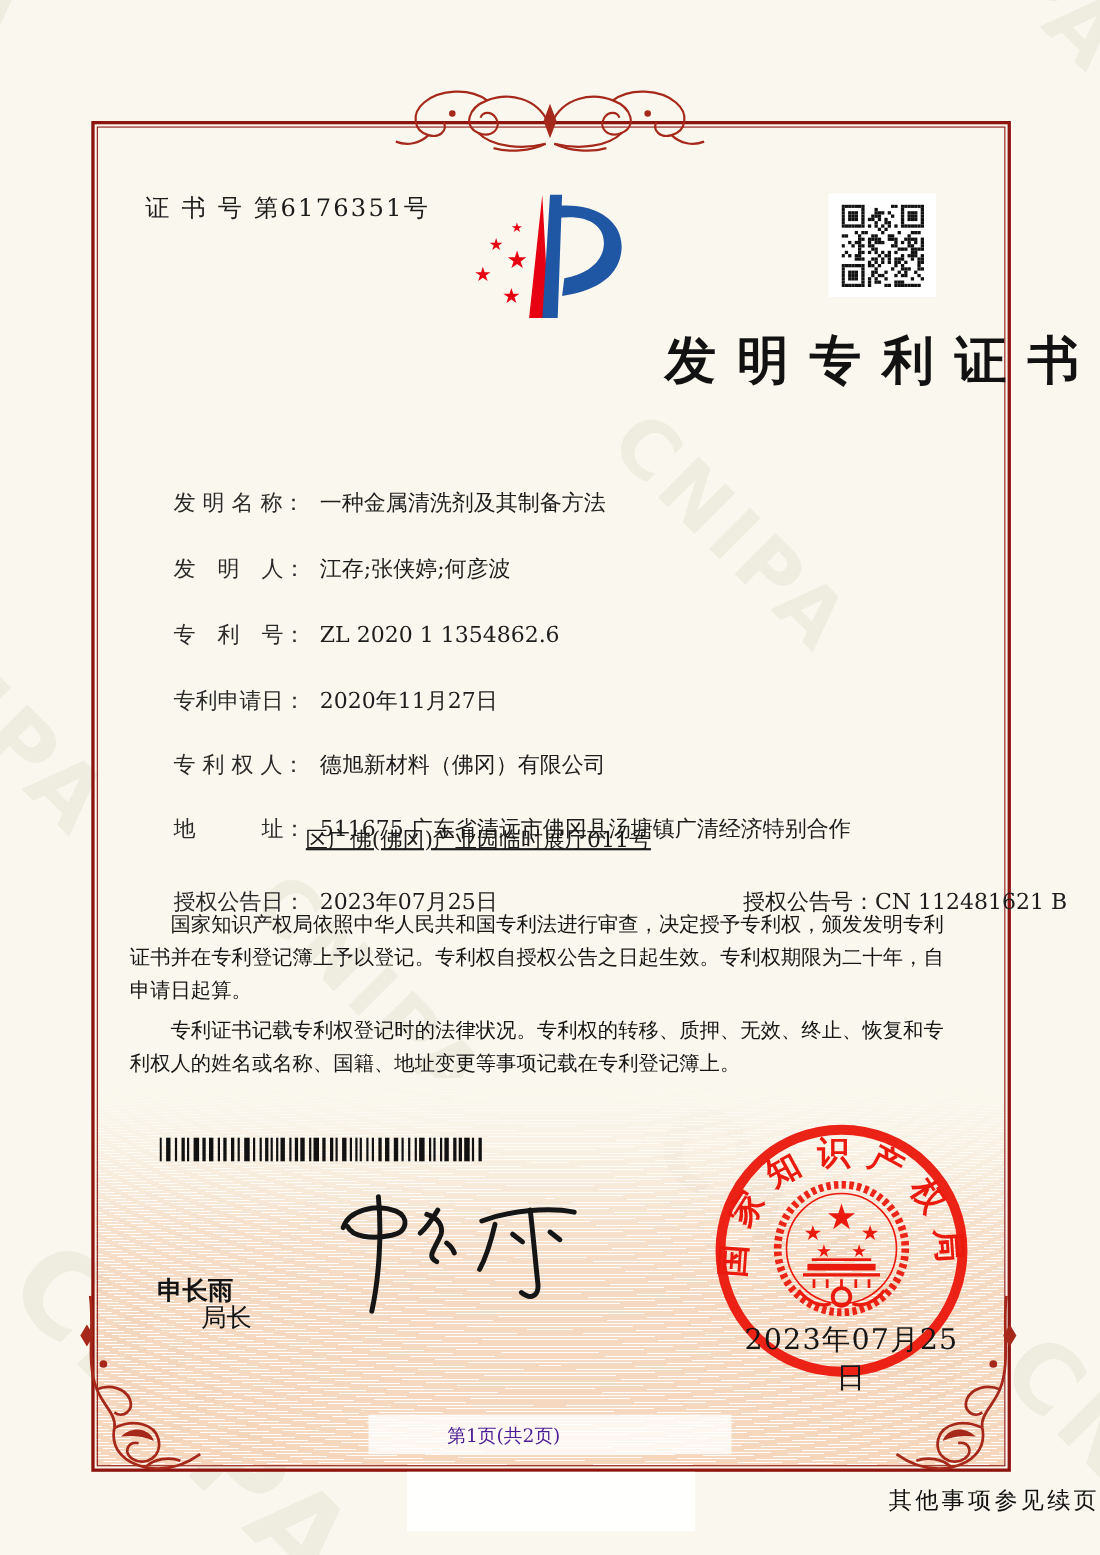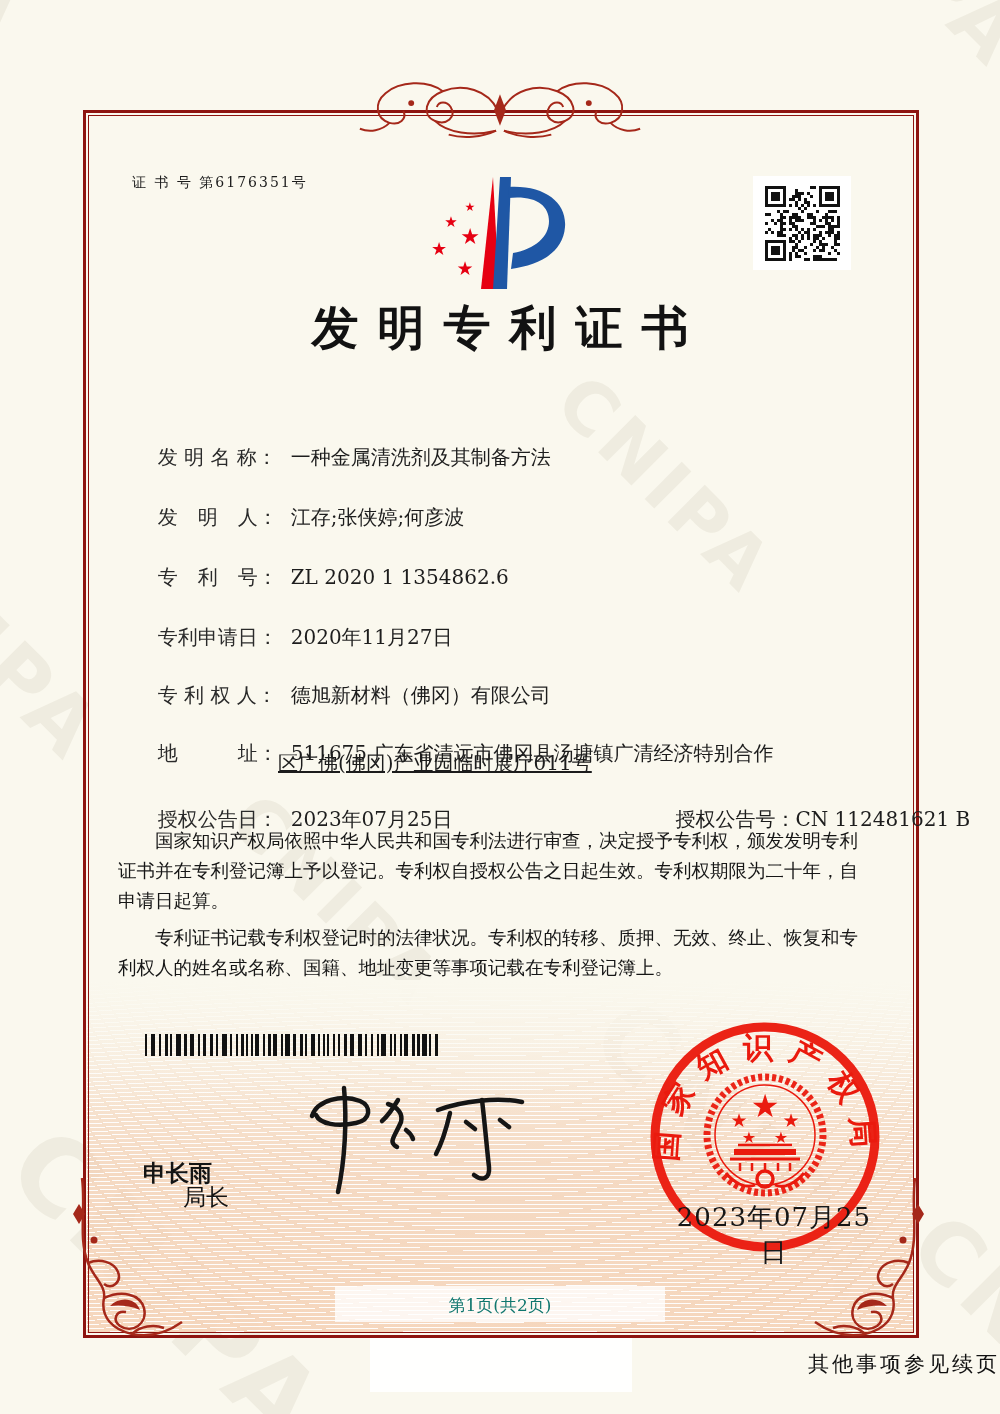--- a/index.html
+++ b/index.html
@@ -21,36 +21,36 @@
     left:87px;top:980px;width:826px;height:353px;z-index:1;
     background:
       linear-gradient(180deg,#faf8ee 0%,rgba(250,248,238,0) 38%),
       repeating-radial-gradient(160% 70% at 50% -170%,rgba(255,255,255,.95) 0 1.5px,rgba(255,255,255,0) 1.5px 7px),
       linear-gradient(180deg,rgba(246,221,199,.25) 0%,rgba(243,206,178,.72) 55%,rgba(245,211,184,.9) 100%);
   }
   .frame-outer{left:83px;top:110px;width:830px;height:1222px;border:3px solid #8e1410;z-index:2;}
   .frame-inner{position:absolute;inset:2px;border:1px solid #8e1410;}
   .flourish{z-index:3;}
   .content{z-index:4;}
-  .cert-no{left:132px;top:174px;font-size:14px;letter-spacing:2px;}
+  .cert-no{left:132px;top:174px;font-size:22px;letter-spacing:2px;}
   .title{
-    left:0;top:297px;width:1000px;text-align:center;font-size:47px;font-weight:bold;
+    left:0;top:297px;width:1000px;text-align:right;font-size:47px;font-weight:bold;
     letter-spacing:19px;text-indent:19px;color:#121212;
   }
   .qr-box{left:753px;top:176px;width:98px;height:94px;background:#fff;}
   .field{left:145px;font-size:20px;white-space:pre;}
   .flabel{display:inline-block;min-width:133px;white-space:pre;color:#2a2a2a;}
   .fvalue{color:#1d1d1d;}
   .addr2{left:278px;font-size:20px;text-decoration:underline;}
   .grant-no{left:505px;top:0;position:absolute;font-size:20px;white-space:pre;}
   .legal{left:118px;top:826px;width:746px;font-size:18.5px;line-height:30px;color:#161616;}
   .legal p{margin:0 0 7px 0;text-indent:2em;}
   .sig-label{left:143px;font-size:23px;font-family:"DejaVu Sans","Liberation Sans",sans-serif;color:#141414;}
   .page-band{left:335px;top:1286px;width:330px;height:36px;background:rgba(255,255,255,.78);z-index:4;}
-  .page-info{left:0;top:1294px;width:1000px;text-align:center;font-size:17px;z-index:5;color:#0f766e;}
+  .page-info{left:0;top:1294px;width:916px;text-align:center;font-size:17px;z-index:5;color:#4c1d95;}
   .footer-box{left:370px;top:1338px;width:262px;height:54px;background:rgba(255,255,255,.92);z-index:4;}
   .footer-note{left:0;top:1350px;width:1000px;text-align:right;font-size:21px;letter-spacing:3px;z-index:5;color:#111;}
   .seal-wrap{left:640px;top:1013px;width:250px;height:250px;z-index:5;}
   .seal-date{left:664px;top:1200px;width:220px;text-align:center;font-size:26px;color:#171717;z-index:6;letter-spacing:1px;}
   svg{display:block;}
 </style>
 </head>
 <body>
 
 <span class="wm" style="left:-270px;top:-140px;font-size:90px;">CNIPA</span>

